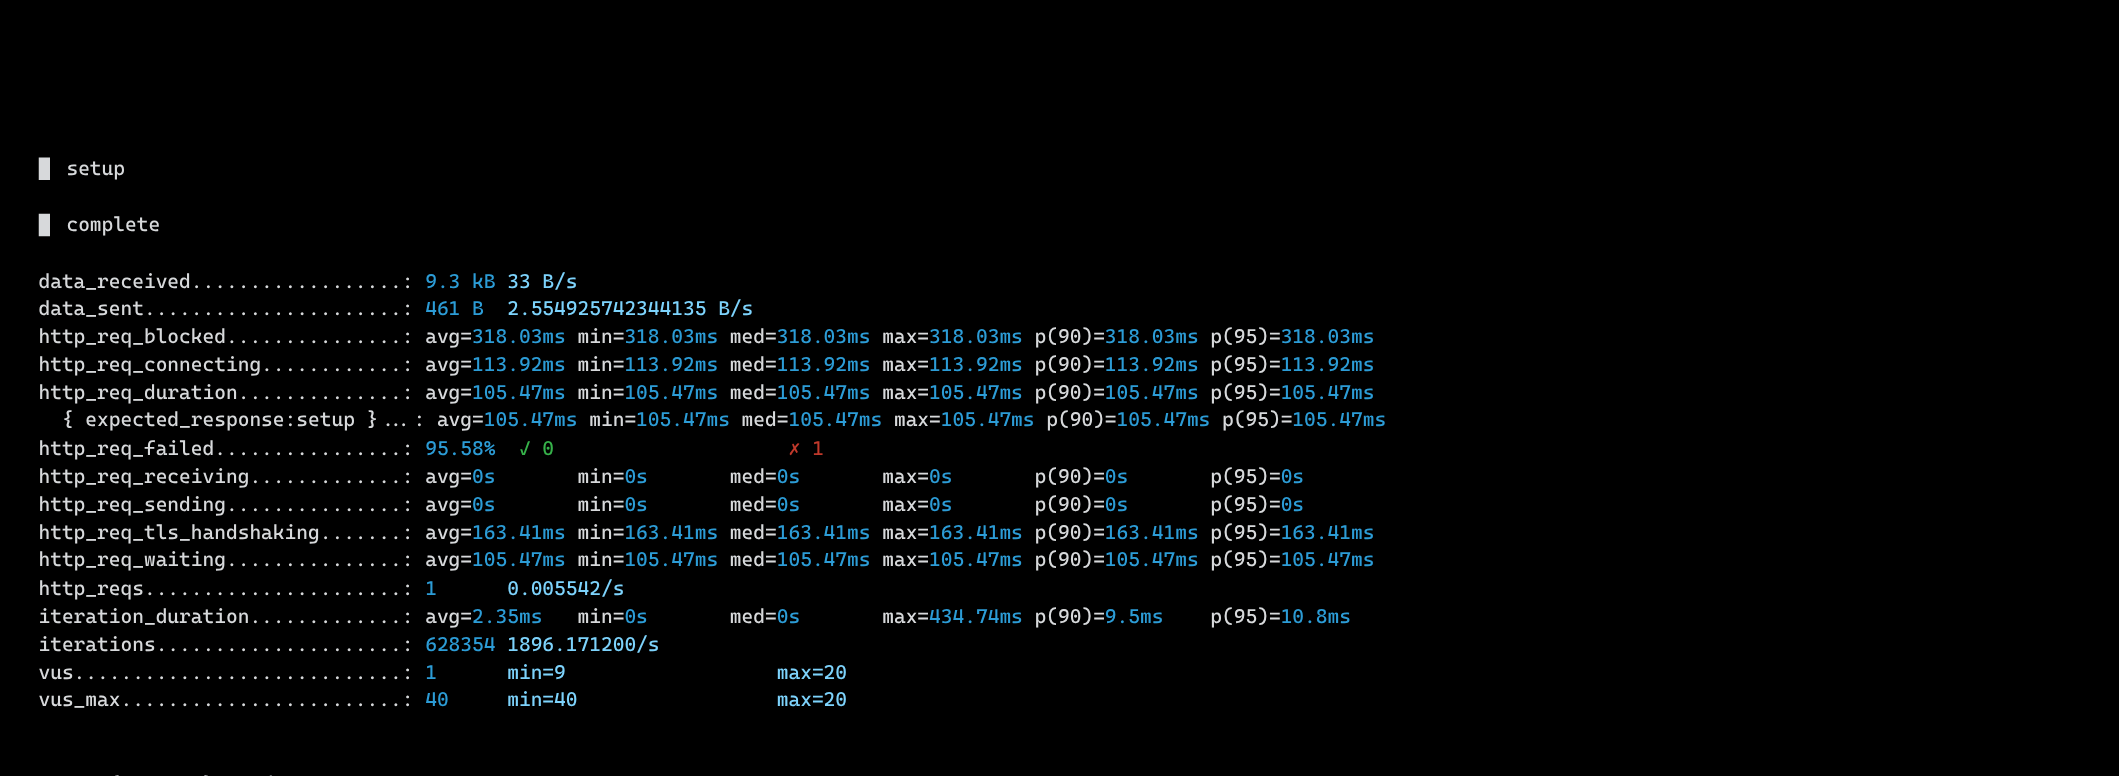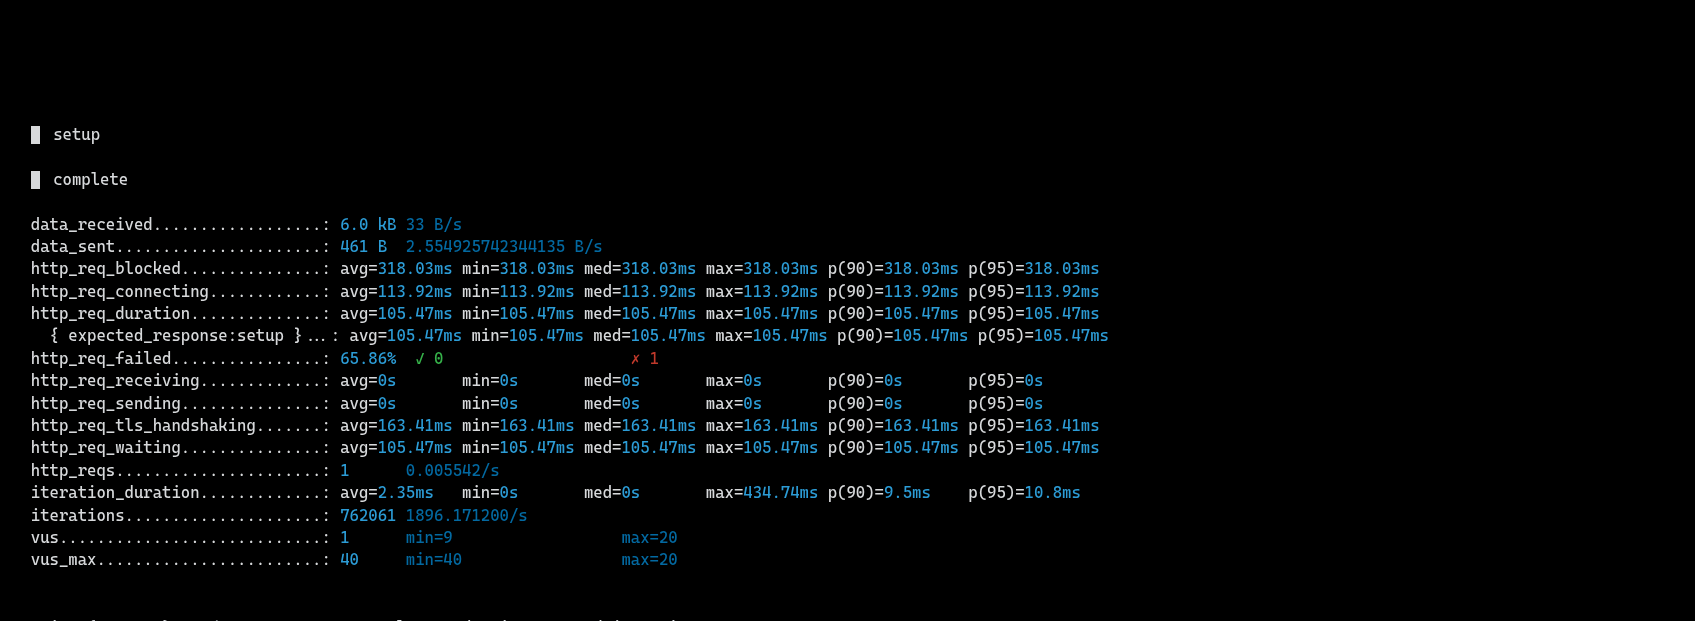--- a/index.html
+++ b/index.html
@@ -15,49 +15,49 @@
   }
   .cursor {
     display: inline-block;
     width: 9px;
     height: 1.1em;
     background: #d7d9db;
     vertical-align: text-bottom;
     margin-right: 4px;
   }
   .cyan { color: #2c9cd6; }
-  .dimcyan { color: #0369a1; }
+  .dimcyan { color: #7dd3fc; }
   .green { color: #36b24a; }
   .red   { color: #c0392b; }
   .dim   { color: #7a7f83; }
 </style>
 </head>
 <body>
 
 
 
 <div>
   <span class="cursor"></span> <span>setup</span>
 
   <span class="cursor"></span> <span>complete</span>
 
-  <span>data_received</span>..................: <span class="cyan">6.0 kB</span> <span class="dimcyan">33 B/s</span>
+  <span>data_received</span>..................: <span class="cyan">9.3 kB</span> <span class="dimcyan">33 B/s</span>
   <span>data_sent</span>......................: <span class="cyan">461 B</span>  <span class="dimcyan">2.554925742344135 B/s</span>
   <span>http_req_blocked</span>...............: avg=<span class="cyan">318.03ms</span> min=<span class="cyan">318.03ms</span> med=<span class="cyan">318.03ms</span> max=<span class="cyan">318.03ms</span> p(90)=<span class="cyan">318.03ms</span> p(95)=<span class="cyan">318.03ms</span>
   <span>http_req_connecting</span>............: avg=<span class="cyan">113.92ms</span> min=<span class="cyan">113.92ms</span> med=<span class="cyan">113.92ms</span> max=<span class="cyan">113.92ms</span> p(90)=<span class="cyan">113.92ms</span> p(95)=<span class="cyan">113.92ms</span>
   <span>http_req_duration</span>..............: avg=<span class="cyan">105.47ms</span> min=<span class="cyan">105.47ms</span> med=<span class="cyan">105.47ms</span> max=<span class="cyan">105.47ms</span> p(90)=<span class="cyan">105.47ms</span> p(95)=<span class="cyan">105.47ms</span>
     <span>{ expected_response:setup }</span>...: avg=<span class="cyan">105.47ms</span> min=<span class="cyan">105.47ms</span> med=<span class="cyan">105.47ms</span> max=<span class="cyan">105.47ms</span> p(90)=<span class="cyan">105.47ms</span> p(95)=<span class="cyan">105.47ms</span>
-  <span>http_req_failed</span>................: <span class="cyan">65.86%</span>  <span class="green">✓</span><span class="green"> </span><span class="green">0</span>                    <span class="red">✗</span><span class="red"> </span><span class="red">1</span>
+  <span>http_req_failed</span>................: <span class="cyan">95.58%</span>  <span class="green">✓</span><span class="green"> </span><span class="green">0</span>                    <span class="red">✗</span><span class="red"> </span><span class="red">1</span>
   <span>http_req_receiving</span>.............: avg=<span class="cyan">0s</span>       min=<span class="cyan">0s</span>       med=<span class="cyan">0s</span>       max=<span class="cyan">0s</span>       p(90)=<span class="cyan">0s</span>       p(95)=<span class="cyan">0s</span>
   <span>http_req_sending</span>...............: avg=<span class="cyan">0s</span>       min=<span class="cyan">0s</span>       med=<span class="cyan">0s</span>       max=<span class="cyan">0s</span>       p(90)=<span class="cyan">0s</span>       p(95)=<span class="cyan">0s</span>
   <span>http_req_tls_handshaking</span>.......: avg=<span class="cyan">163.41ms</span> min=<span class="cyan">163.41ms</span> med=<span class="cyan">163.41ms</span> max=<span class="cyan">163.41ms</span> p(90)=<span class="cyan">163.41ms</span> p(95)=<span class="cyan">163.41ms</span>
   <span>http_req_waiting</span>...............: avg=<span class="cyan">105.47ms</span> min=<span class="cyan">105.47ms</span> med=<span class="cyan">105.47ms</span> max=<span class="cyan">105.47ms</span> p(90)=<span class="cyan">105.47ms</span> p(95)=<span class="cyan">105.47ms</span>
   <span>http_reqs</span>......................: <span class="cyan">1</span>      <span class="dimcyan">0.005542/s</span>
   <span>iteration_duration</span>.............: avg=<span class="cyan">2.35ms</span>   min=<span class="cyan">0s</span>       med=<span class="cyan">0s</span>       max=<span class="cyan">434.74ms</span> p(90)=<span class="cyan">9.5ms</span>    p(95)=<span class="cyan">10.8ms</span>
-  <span>iterations</span>.....................: <span class="cyan">762061</span> <span class="dimcyan">1896.171200/s</span>
+  <span>iterations</span>.....................: <span class="cyan">628354</span> <span class="dimcyan">1896.171200/s</span>
   <span>vus</span>............................: <span class="cyan">1</span>      <span class="dimcyan">min=9</span>                  <span class="dimcyan">max=20</span>
   <span>vus_max</span>........................: <span class="cyan">40</span>     <span class="dimcyan">min=40</span>                 <span class="dimcyan">max=20</span>
 
 
 <span><span>running</span> (<span class="dim">3m00.4s</span>), <span class="dim">00/20</span> <span>VUs</span>, <span>762061 complete and 0 interrupted iterations</span></span>
 
 </div>
 
 
 

